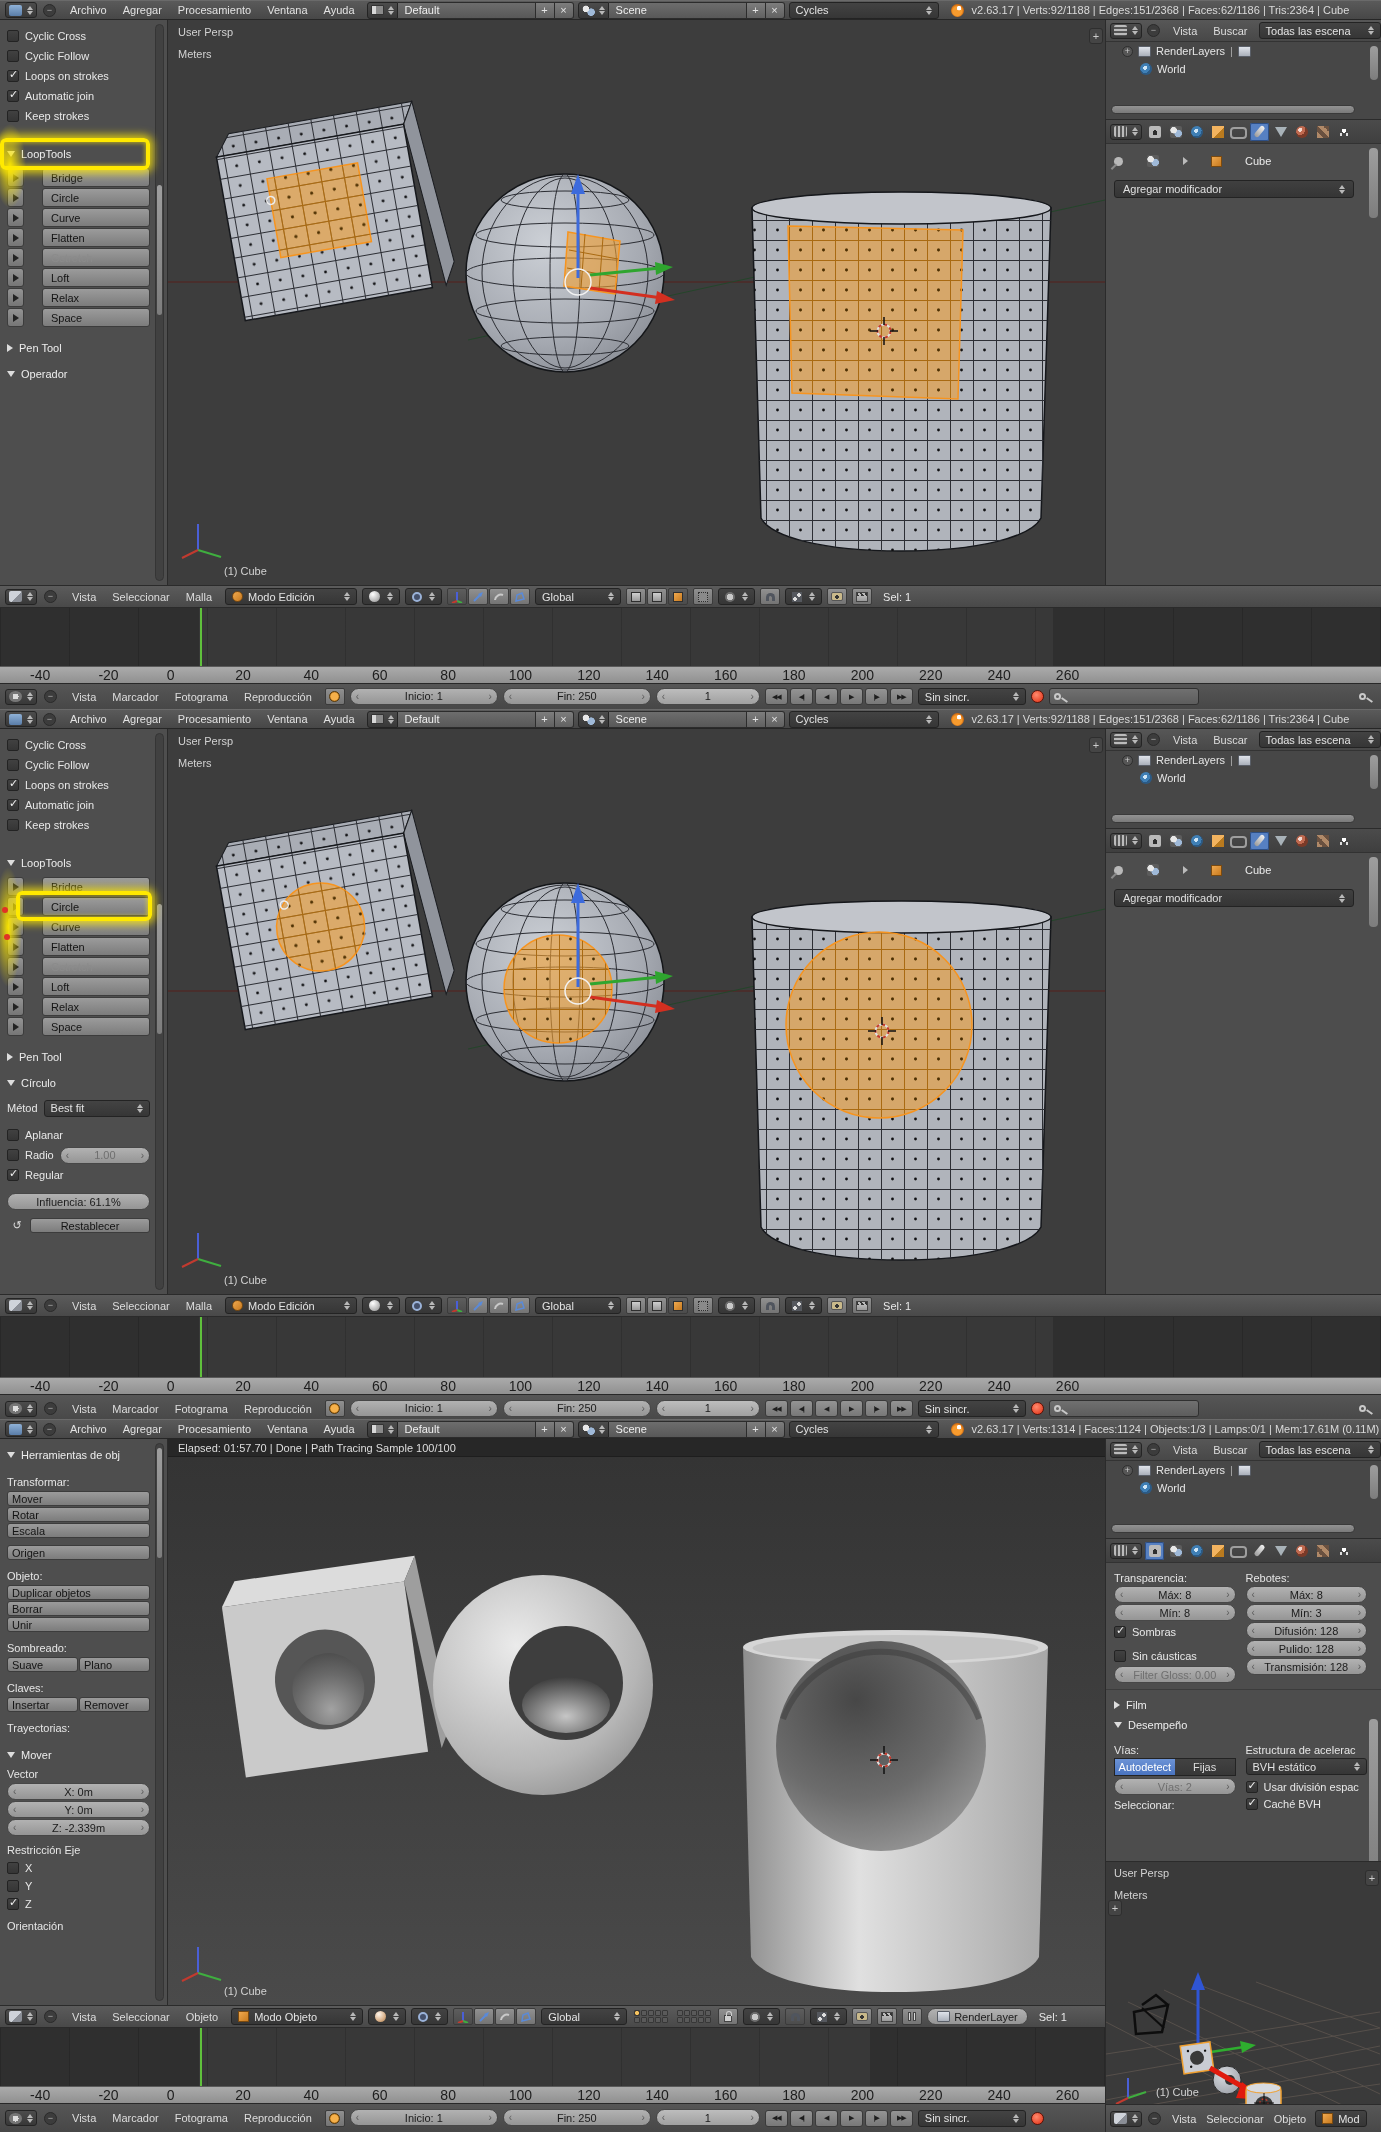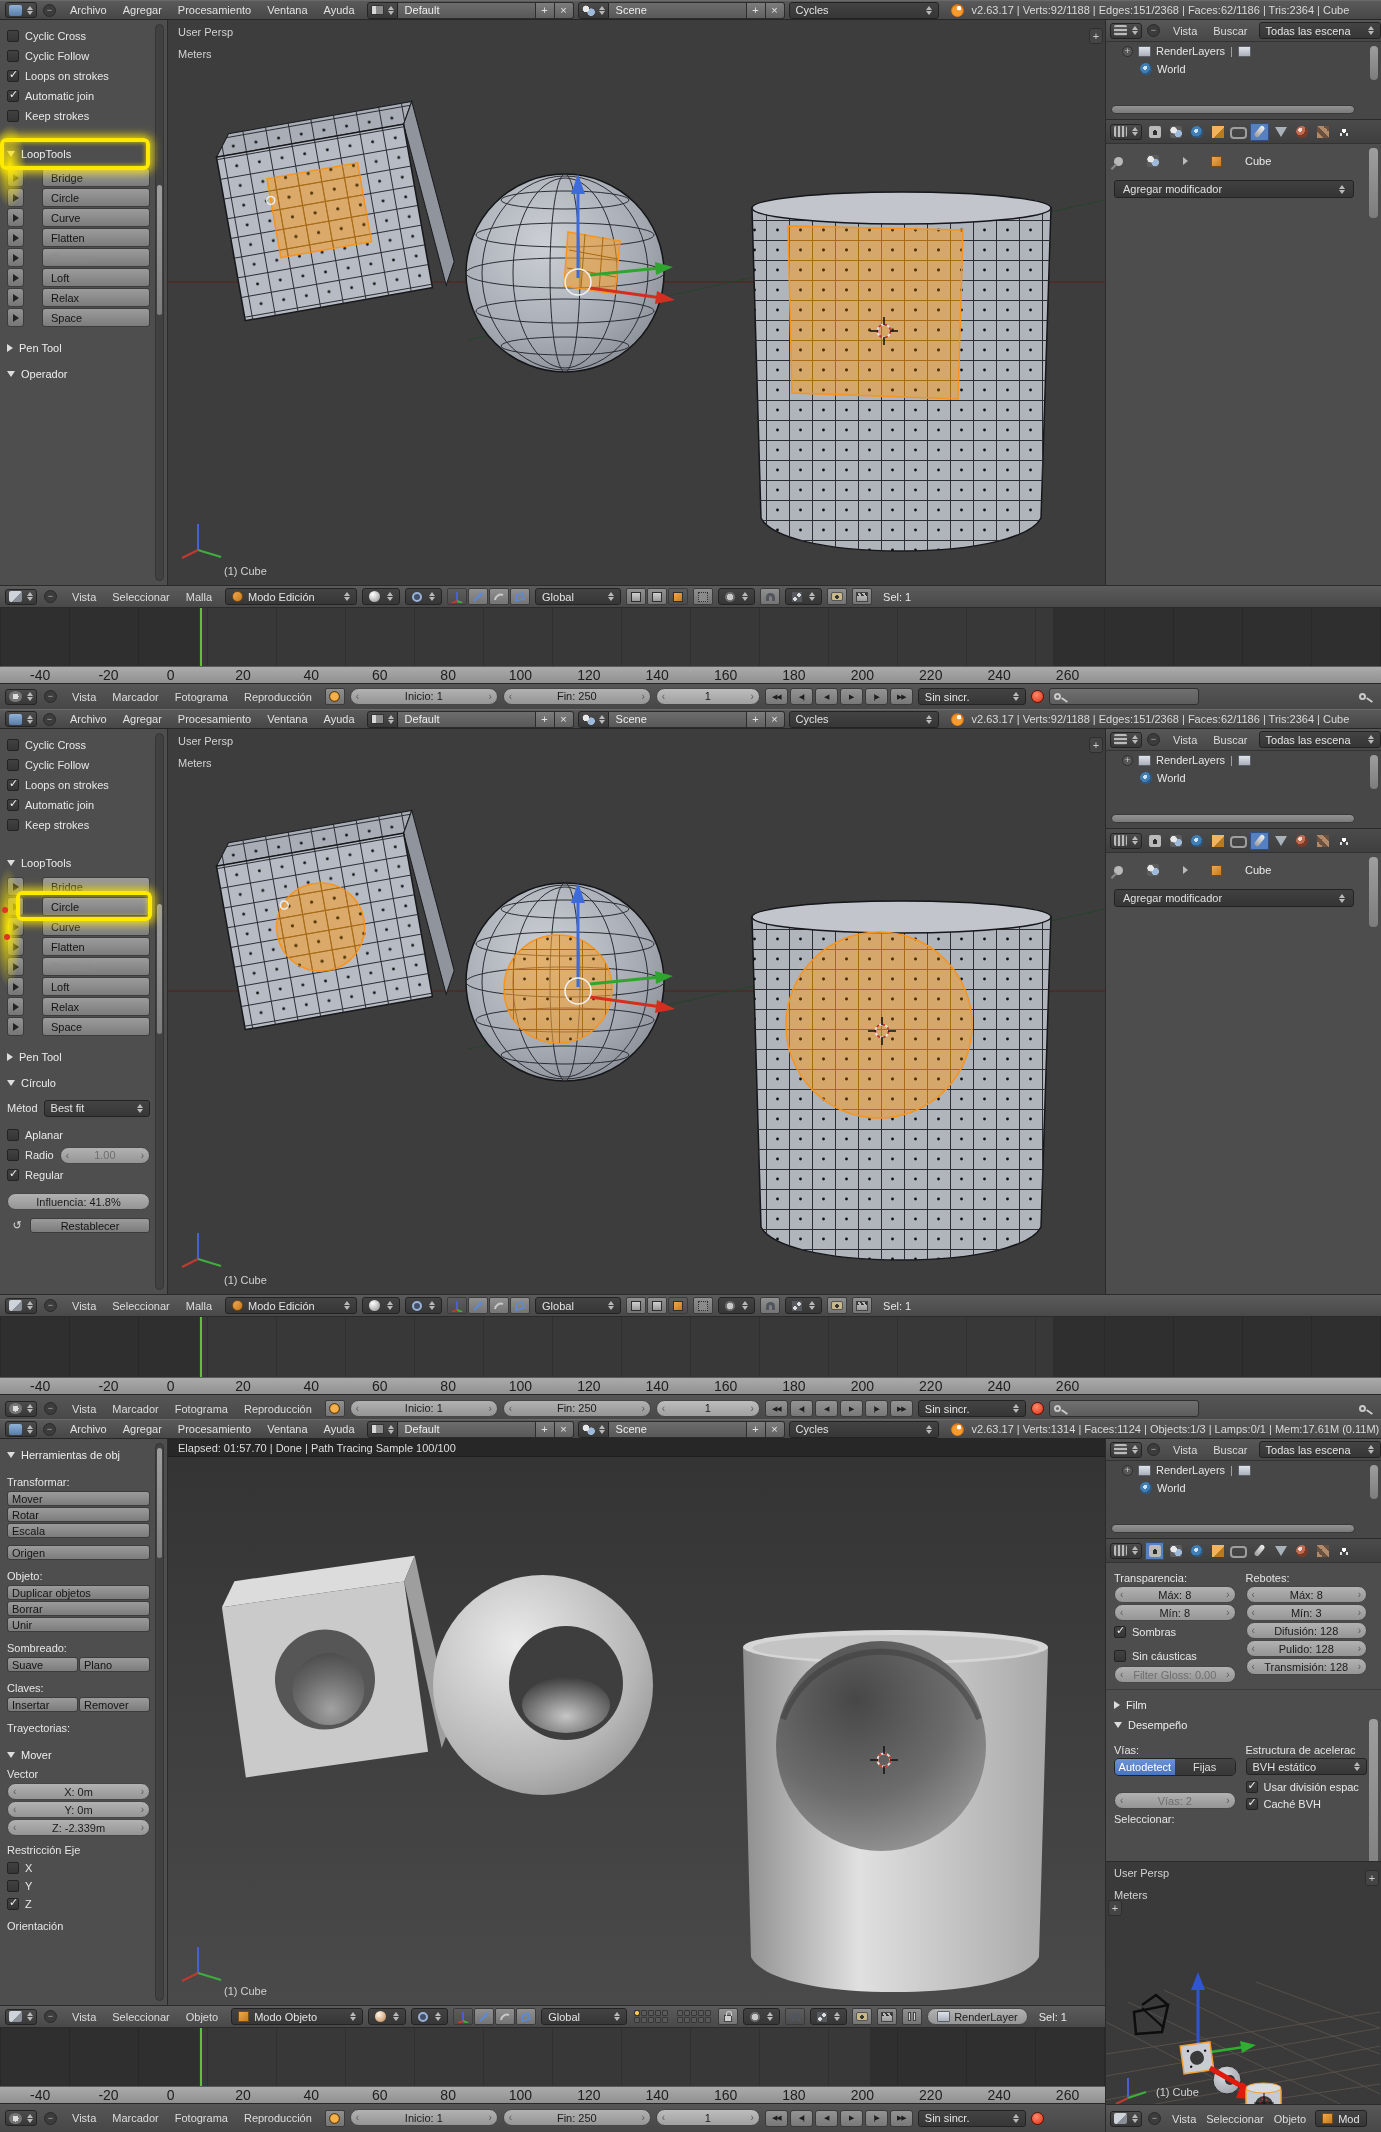--- a/index.html
+++ b/index.html
@@ -97,21 +97,21 @@
 .pin-icon{width:9px;height:9px;border-radius:50%;background:#b9b9b9;position:relative;transform:rotate(45deg)}
 .pin-icon::after{content:"";position:absolute;left:3.5px;top:8px;width:2px;height:7px;background:#8a8a8a}
 .crumb-arrow{width:0;height:0;border-top:4px solid transparent;border-bottom:4px solid transparent;border-left:5px solid #bbb}
 .cube-ic{width:11px;height:11px;background:linear-gradient(135deg,#f0a94f,#c87a1e);border:1px solid #7a4a10;flex:none}
 .add-mod{height:18px;background:linear-gradient(#404040,#353535);border:1px solid #232323;border-radius:3px;display:flex;align-items:center;justify-content:space-between;padding:0 8px;color:#e0e0e0;margin-top:6px;width:240px}
 .props-vscroll{position:absolute;right:3px;top:28px;width:9px;border-radius:4px;background:linear-gradient(#9e9e9e,#7d7d7d)}
 
 .pcols{display:flex;gap:10px;margin-top:6px}
 .pcol{flex:1;min-width:0}
 .plabel{color:#e5e5e5;height:17px;display:flex;align-items:center;white-space:nowrap}
-.toggle2{display:flex;margin-bottom:16px;border-radius:5px;overflow:hidden;border:1px solid #232323}
+.toggle2{display:flex;margin-bottom:2px;border-radius:0;overflow:hidden;border:1px solid #232323}
 .tg{flex:1;height:16px;display:flex;align-items:center;justify-content:center;background:linear-gradient(#424242,#373737);color:#ddd;white-space:nowrap}
 .tg.active{background:linear-gradient(#6c93d6,#4a74c0);color:#fff}
 .divline{border-top:1px solid #3c3c3c;margin:5px -14px 5px -8px}
 
 .vp-header{height:23px;background:linear-gradient(#5b5b5b,#494949);border-top:1px solid #2b2b2b;border-bottom:1px solid #2b2b2b;display:flex;align-items:center;gap:5px;padding:0 5px;white-space:nowrap;overflow:hidden}
 .icbtn{min-width:20px;height:17px;background:linear-gradient(#909090,#747474);border:1px solid #3b3b3b;border-radius:2px;display:flex;align-items:center;justify-content:center;flex:none;padding:0 2px}
 .icbtn.pressed{background:linear-gradient(#5d5d5d,#4c4c4c)}
 .icgroup{display:flex;gap:1px;flex:none}
 .msq{width:10px;height:10px;border:1px solid #2e2e2e;background:linear-gradient(#cfcfcf,#9a9a9a)}
 .msq.f{background:linear-gradient(135deg,#f0a94f,#c87a1e)}
@@ -777,21 +777,21 @@
         <div class="pill dim" style="flex:1;margin:0">
             <span>1.00</span>
           </div>
       </div>
       <div class="cb-row checked">
           <span class="cb"></span>
           <span>Regular</span>
         </div>
       <div style="height:8px"></div>
       <div class="pill noarr">
-          <span>Influencia: 41.8%</span>
+          <span>Influencia: 61.1%</span>
         </div>
       <div style="height:6px"></div>
       <div style="display:flex;gap:3px;align-items:center">
         <span class="icbtn" style="background:none;border:none;color:#ddd">↺</span>
         <span class="btn" style="flex:1;margin:0;justify-content:center">
             <span>Restablecer</span>
           </span>
       </div>
       <div class="shelf-scroll">
           <span class="shelf-thumb" style="top:170px;height:130px"></span>

